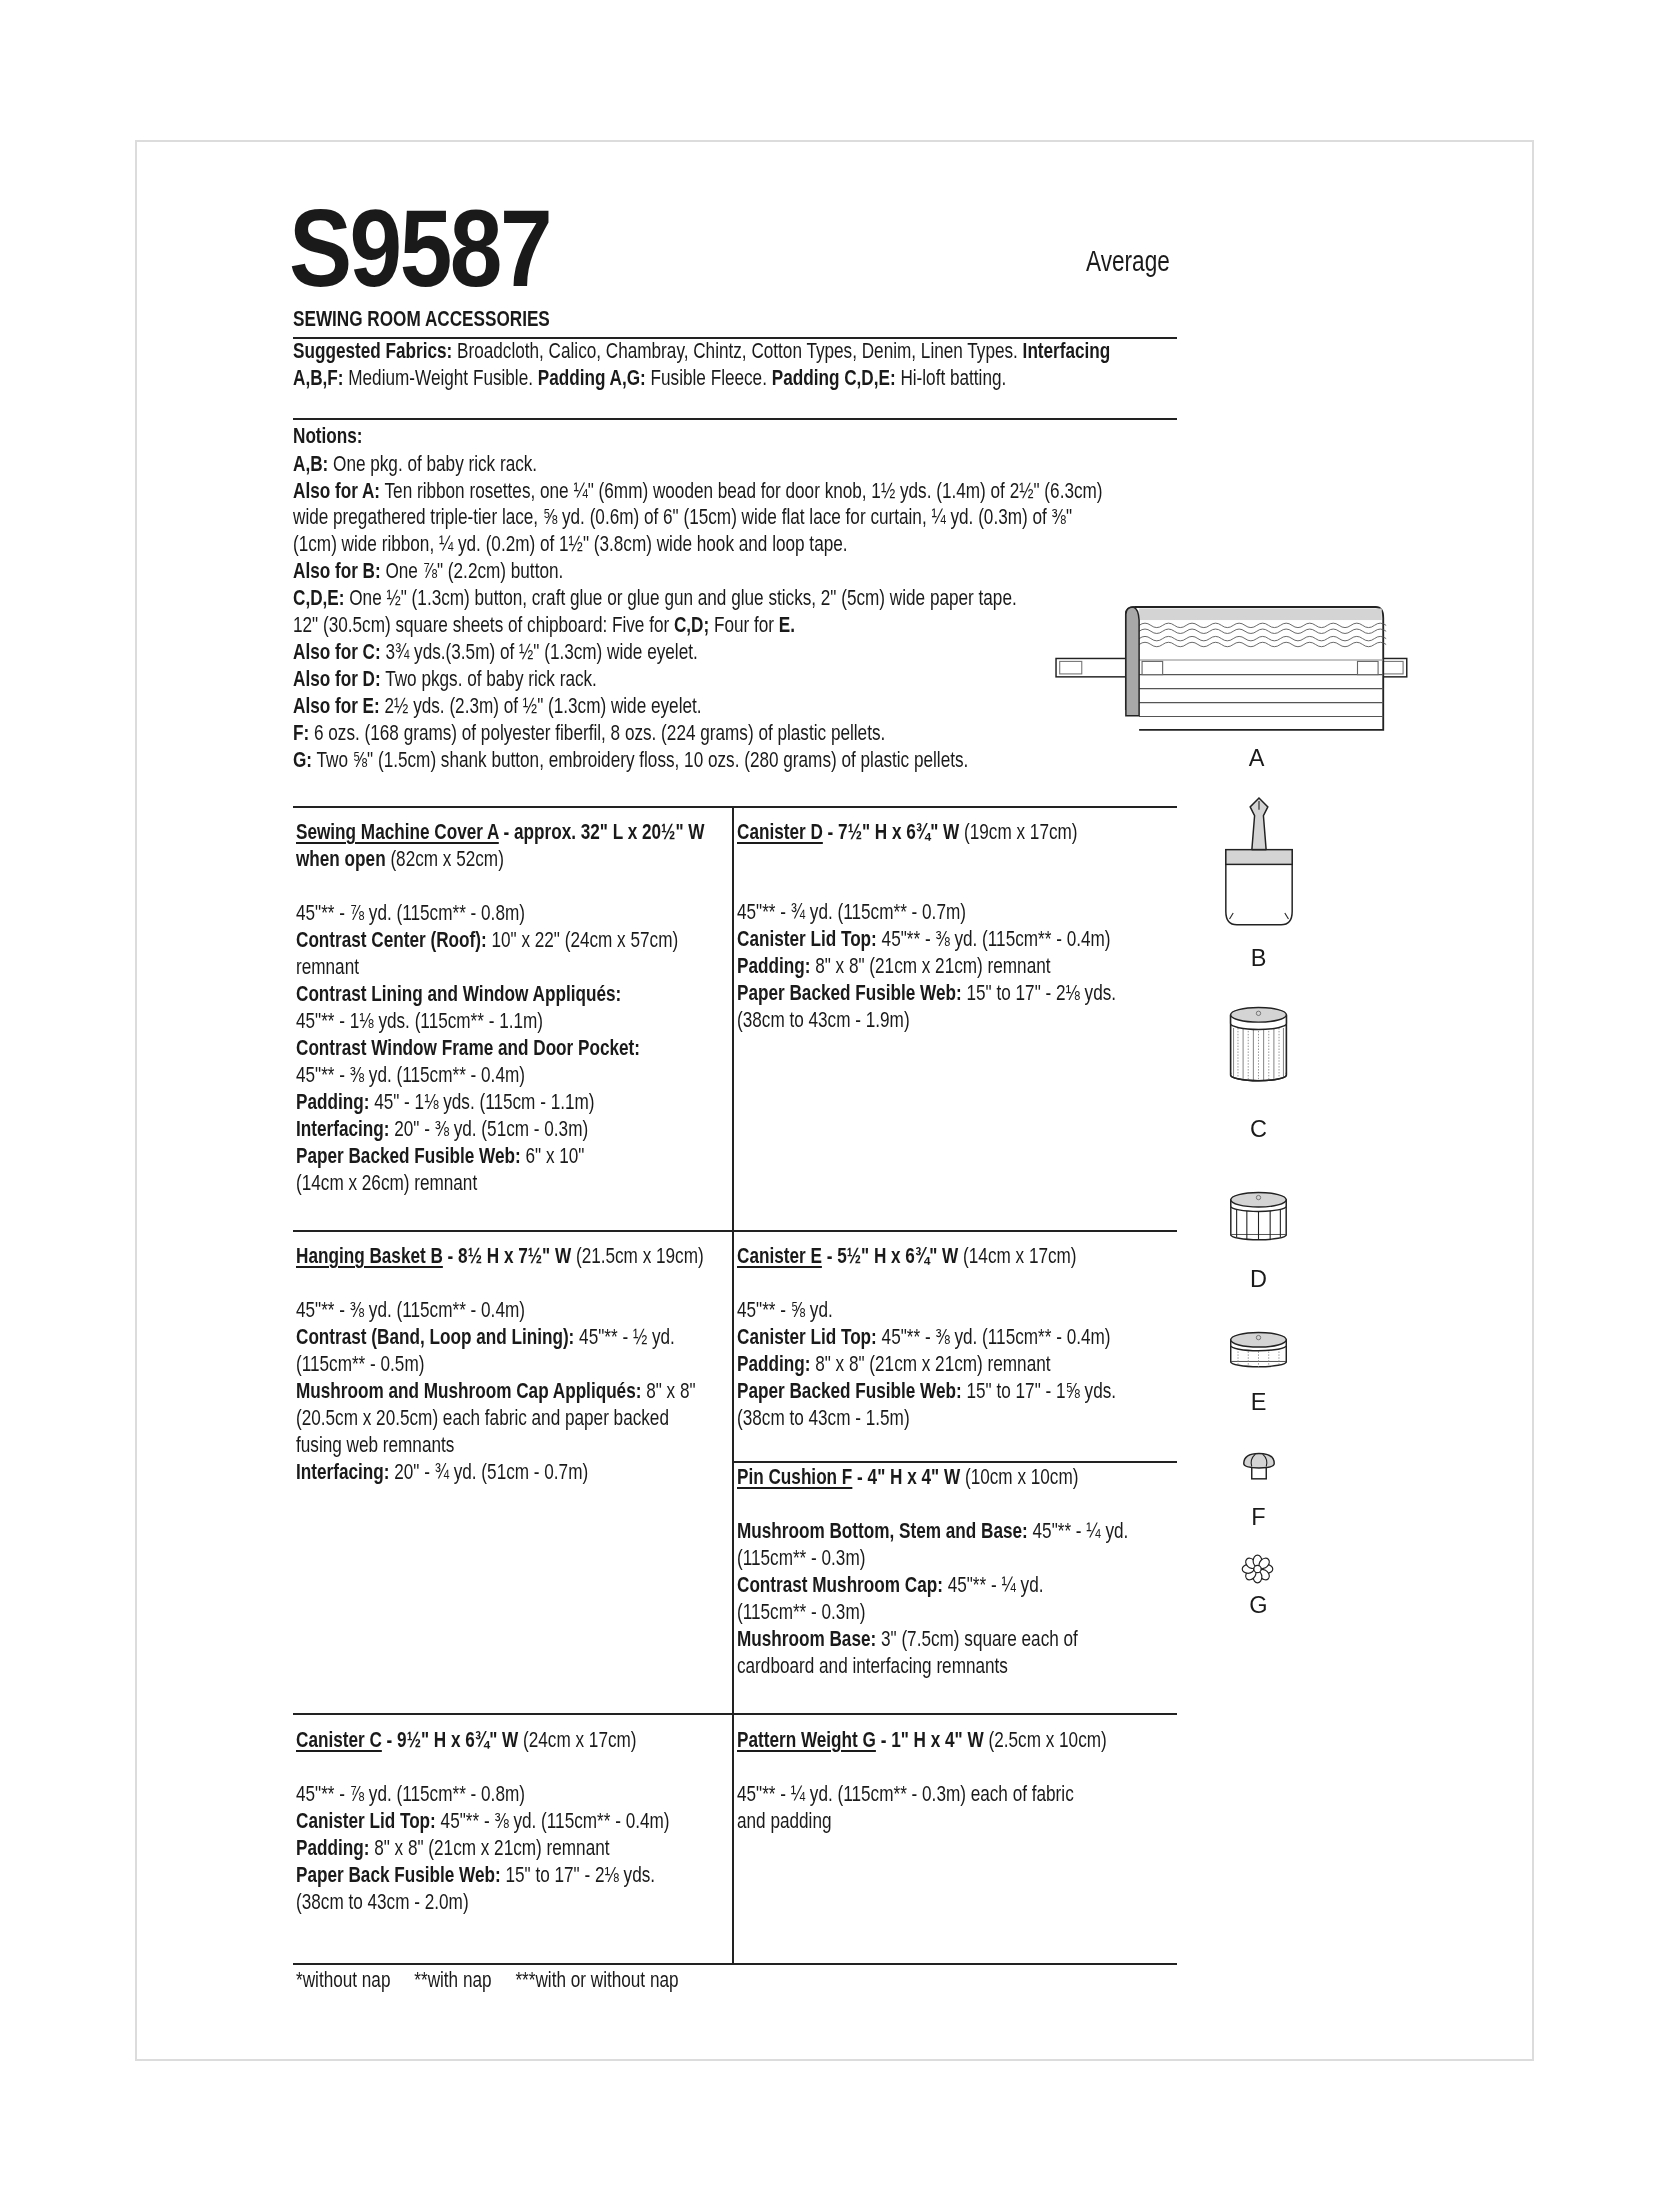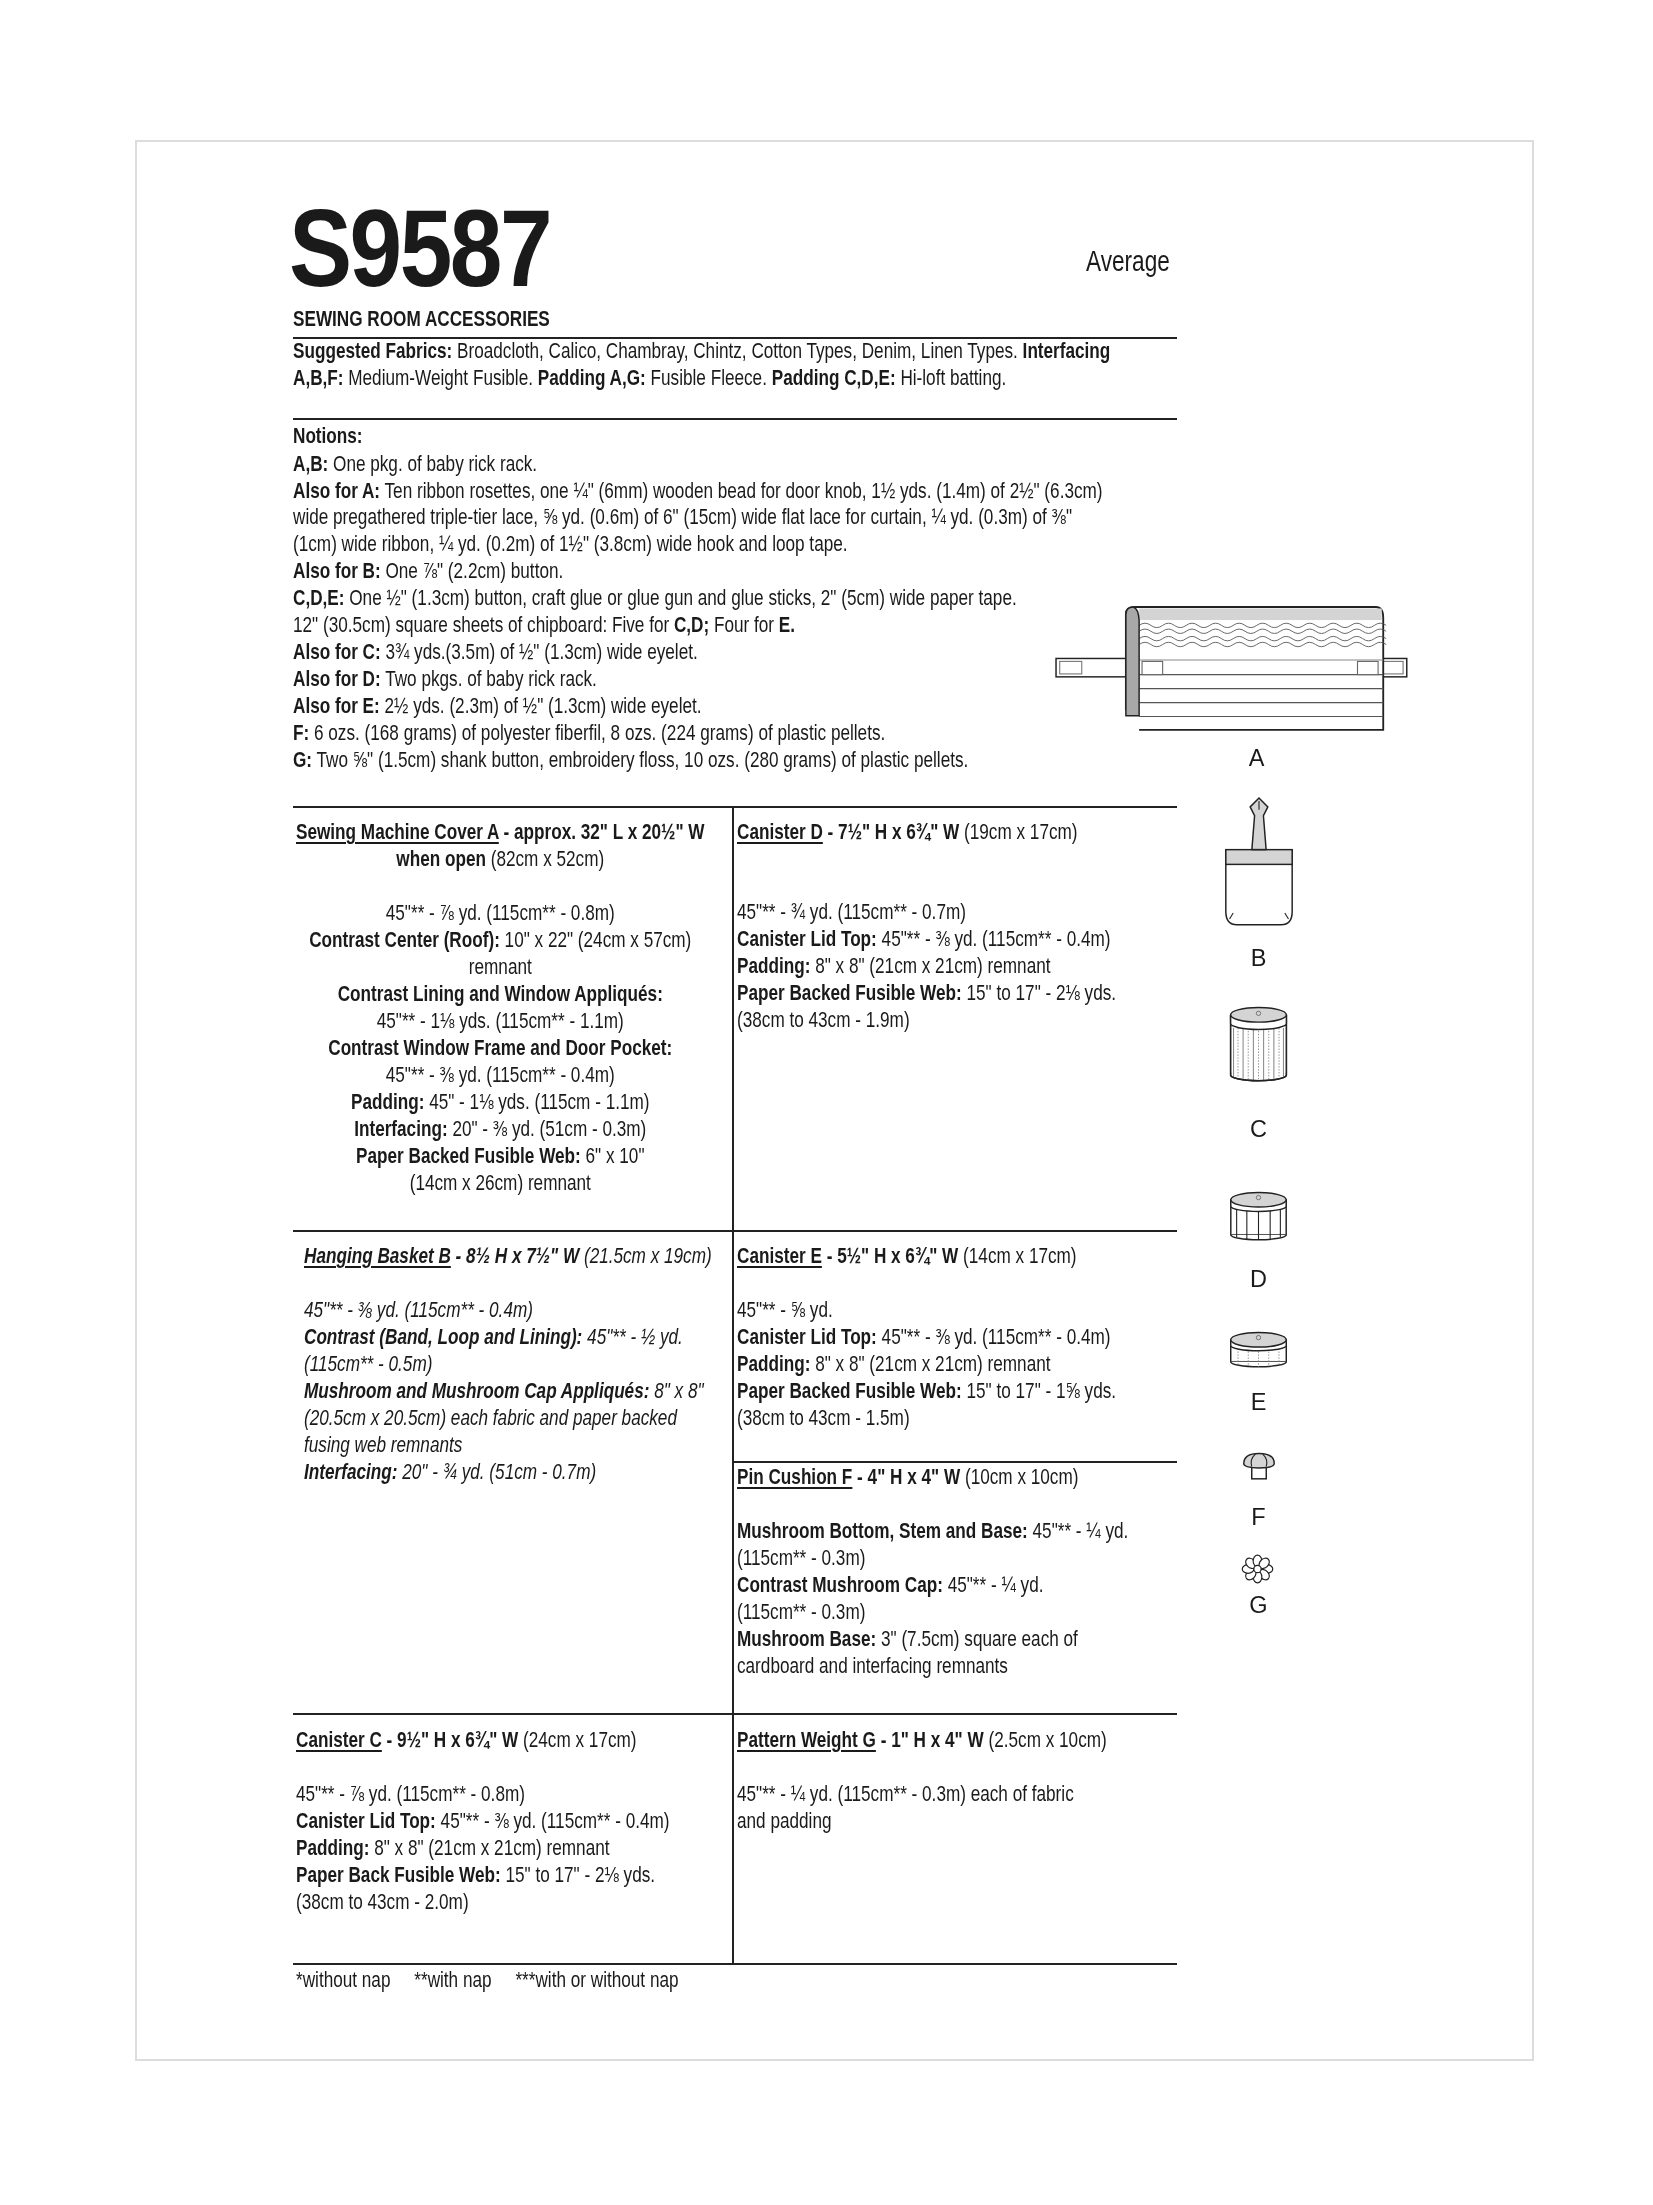--- a/index.html
+++ b/index.html
@@ -84,21 +84,21 @@
 </svg>
 <div class="icon-label" style="left:1256px;top:745px;">A</div>
 
 <div class="rule" style="left:293px;top:806px;width:884px;height:2.2px;"></div>
 <div class="rule" style="left:732px;top:806px;width:2.2px;height:1159px;"></div>
 <div class="rule" style="left:293px;top:1230px;width:884px;height:2.2px;"></div>
 <div class="rule" style="left:734px;top:1461px;width:443px;height:2.2px;"></div>
 <div class="rule" style="left:293px;top:1713px;width:884px;height:2.2px;"></div>
 <div class="rule" style="left:293px;top:1963px;width:884px;height:2.2px;"></div>
 
-<div class="sec" id="sec-cover_a" style="left:296px;top:818px;text-align:center;">
+<div class="sec" id="sec-cover_a" style="left:296px;top:818px;">
     <span class="l"><u><b>Sewing Machine Cover A</b></u><b> - approx. 32" L x 20½" W</b></span>
     <span class="l"><b>when open</b><span> (82cm x 52cm)</span></span>
     <span class="gap"></span>
     <span class="l"><b></b><span>45"** - ⅞ yd. (115cm** - 0.8m)</span></span>
     <span class="l"><b>Contrast Center (Roof):</b><span> 10" x 22" (24cm x 57cm)</span></span>
     <span class="l"><b></b><span>remnant</span></span>
     <span class="l"><b>Contrast Lining and Window Appliqués:</b><span></span></span>
     <span class="l"><b></b><span>45"** - 1⅛ yds. (115cm** - 1.1m)</span></span>
     <span class="l"><b>Contrast Window Frame and Door Pocket:</b><span></span></span>
     <span class="l"><b></b><span>45"** - ⅜ yd. (115cm** - 0.4m)</span></span>
@@ -109,21 +109,21 @@
   </div>
 <div class="sec" id="sec-canister_d" style="left:737px;top:818px;">
     <span class="l"><u><b>Canister D</b></u><b> - 7½" H x 6¾" W</b><span> (19cm x 17cm)</span></span>
     <span class="gap" style="height: 53px;"></span>
     <span class="l"><b></b><span>45"** - ¾ yd. (115cm** - 0.7m)</span></span>
     <span class="l"><b>Canister Lid Top:</b><span> 45"** - ⅜ yd. (115cm** - 0.4m)</span></span>
     <span class="l"><b>Padding:</b><span> 8" x 8" (21cm x 21cm) remnant</span></span>
     <span class="l"><b>Paper Backed Fusible Web:</b><span> 15" to 17" - 2⅛ yds.</span></span>
     <span class="l"><b></b><span>(38cm to 43cm - 1.9m)</span></span>
   </div>
-<div class="sec" id="sec-basket_b" style="left:304px;top:1242px;font-style:italic;">
+<div class="sec" id="sec-basket_b" style="left:296px;top:1242px;">
     <span class="l"><u><b>Hanging Basket B</b></u><b> - 8½ H x 7½" W</b><span> (21.5cm x 19cm)</span></span>
     <span class="gap"></span>
     <span class="l"><b></b><span>45"** - ⅜ yd. (115cm** - 0.4m)</span></span>
     <span class="l"><b>Contrast (Band, Loop and Lining):</b><span> 45"** - ½ yd.</span></span>
     <span class="l"><b></b><span>(115cm** - 0.5m)</span></span>
     <span class="l"><b>Mushroom and Mushroom Cap Appliqués:</b><span> 8" x 8"</span></span>
     <span class="l"><b></b><span>(20.5cm x 20.5cm) each fabric and paper backed</span></span>
     <span class="l"><b></b><span>fusing web remnants</span></span>
     <span class="l"><b>Interfacing:</b><span> 20" - ¾ yd. (51cm - 0.7m)</span></span>
   </div>

